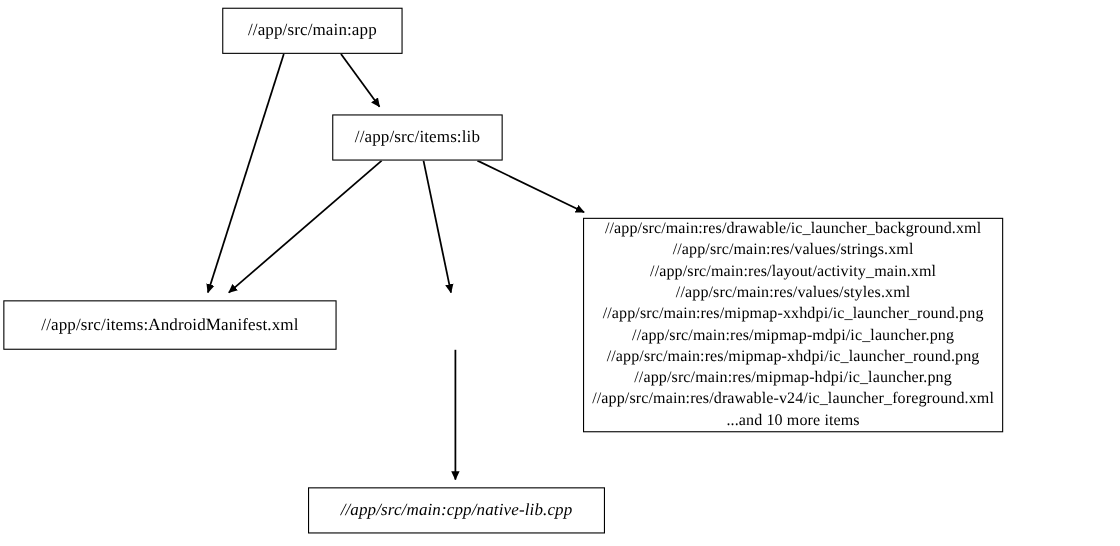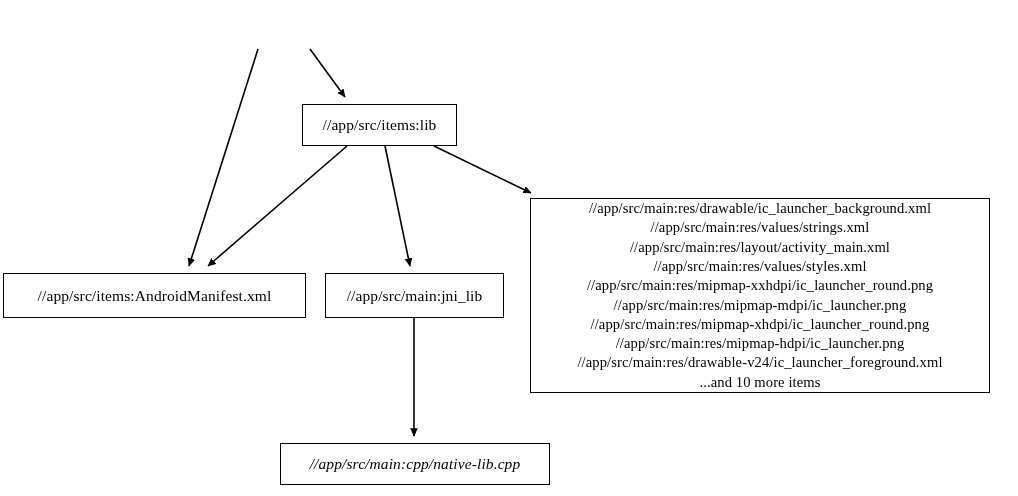--- a/index.html
+++ b/index.html
@@ -48,21 +48,21 @@
     font-size: 14.6px;
     line-height: 19.3px;
   }
 
   
   #node-app          { left: 202px; top: 7px;   width: 164px; height: 42px; }
   #node-lib          { left: 302px; top: 104px; width: 155px; height: 42px; }
   #node-manifest     { left: 3px;   top: 273px; width: 303px; height: 45px; }
   #node-jni-lib      { left: 325px; top: 273px; width: 179px; height: 45px; }
   #node-native-lib   { left: 280px; top: 443px; width: 270px; height: 42px; font-style: italic; }
-  #node-res-group    { left: 530px; top: 198px; width: 460px; height: 195px; }
+  #node-res-group    { left: 530px; top: 198px; width: 382px; height: 195px; }
 </style>
 </head>
 <body>
 
 <div id="graph">
 
   <svg id="edge-layer" viewBox="0 0 1018 496" width="1018" height="496" xmlns="http://www.w3.org/2000/svg">
     <defs>
       <marker id="arrowhead" viewBox="0 0 10 10" refX="9.2" refY="5" markerWidth="5.2" markerHeight="5.2" orient="auto-start-reverse">
         <path d="M 0 0.4 L 10 5 L 0 9.6 z" fill="#000000"></path>
@@ -75,32 +75,32 @@
 
     <line x1="347" y1="146" x2="208" y2="266" stroke="#000000" stroke-width="1.6" marker-end="url(#arrowhead)"></line>
 
     <line x1="385" y1="146" x2="410" y2="266" stroke="#000000" stroke-width="1.6" marker-end="url(#arrowhead)"></line>
 
     <line x1="434" y1="146" x2="531" y2="193" stroke="#000000" stroke-width="1.6" marker-end="url(#arrowhead)"></line>
 
     <line x1="414" y1="318" x2="414" y2="436" stroke="#000000" stroke-width="1.6" marker-end="url(#arrowhead)"></line>
   </svg>
 
+  <div class="node" id="node-app">
+    <span class="node-label">//app/src/main:app</span>
+  </div>
 
   <div class="node" id="node-lib">
     <span class="node-label">//app/src/items:lib</span>
   </div>
 
   <div class="node" id="node-manifest">
     <span class="node-label">//app/src/items:AndroidManifest.xml</span>
   </div>
 
-  <div class="node" id="node-jni-lib">
-    <span class="node-label">//app/src/main:jni_lib</span>
-  </div>
 
   <div class="node" id="node-native-lib">
     <span class="node-label">//app/src/main:cpp/native-lib.cpp</span>
   </div>
 
   <div class="node node-multiline" id="node-res-group">
     <span class="node-label">//app/src/main:res/drawable/ic_launcher_background.xml
 //app/src/main:res/values/strings.xml
 //app/src/main:res/layout/activity_main.xml
 //app/src/main:res/values/styles.xml

